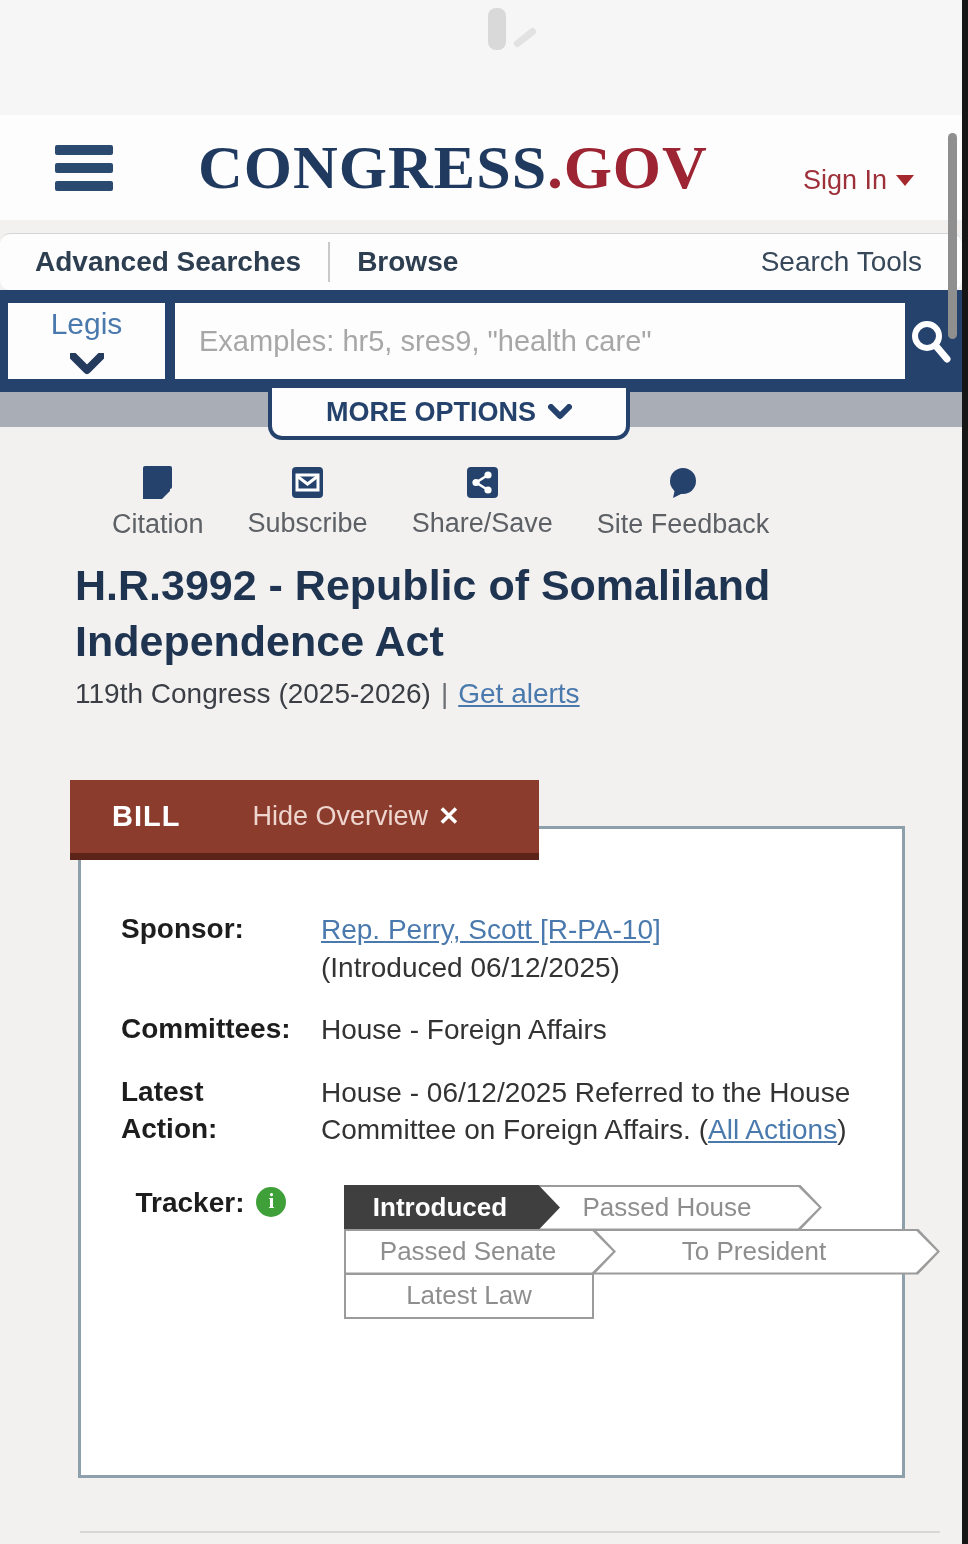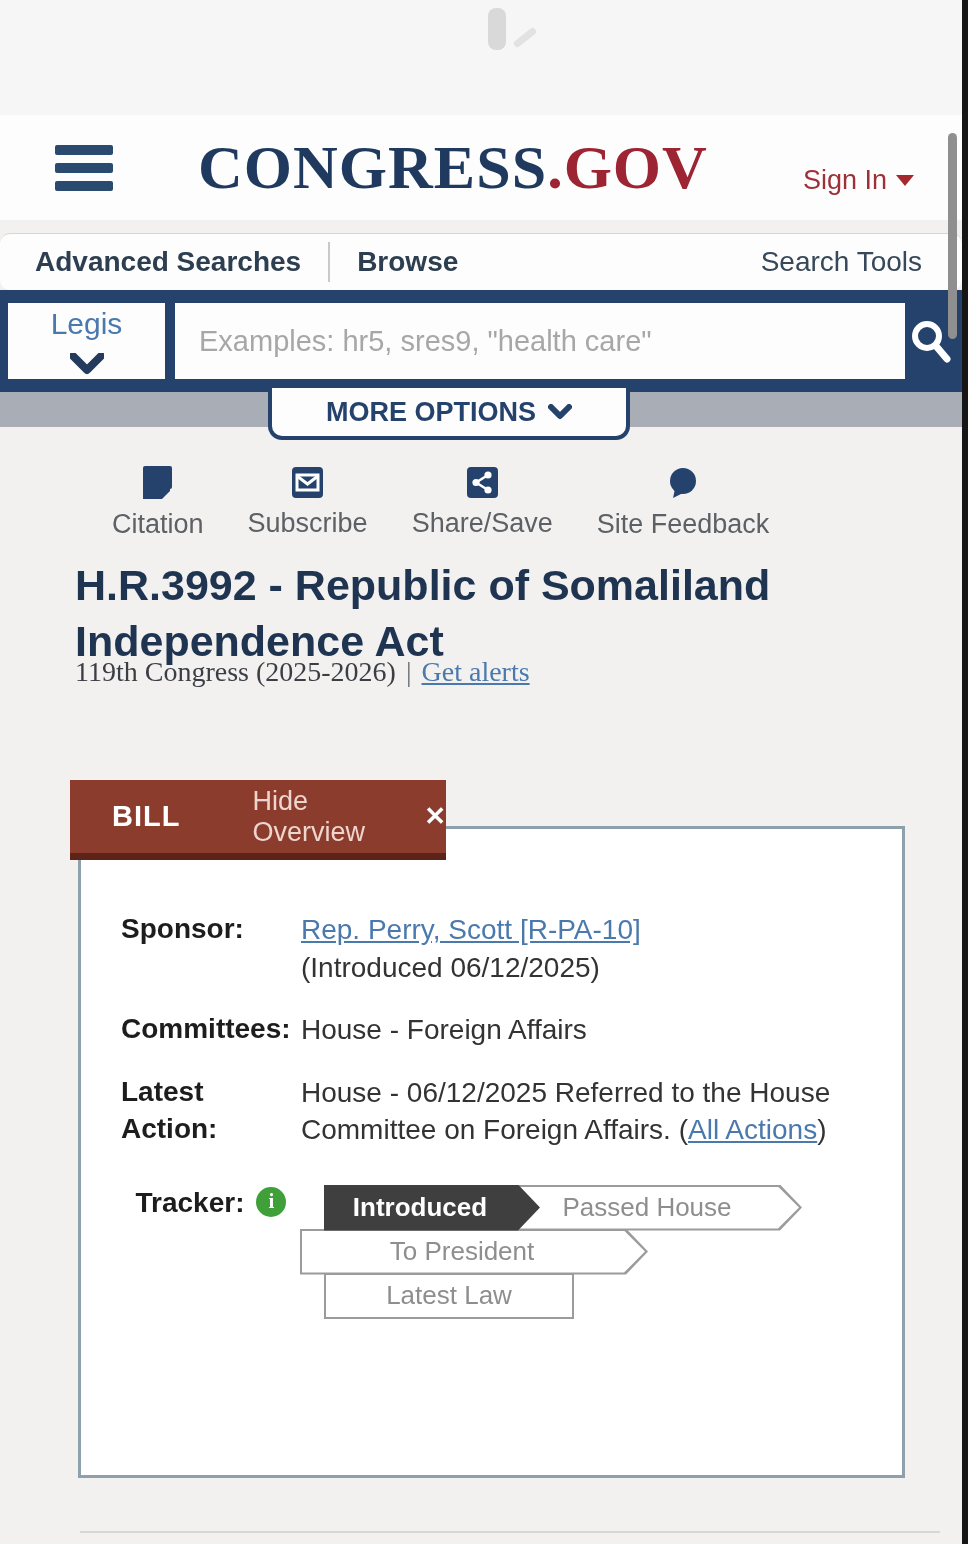--- a/index.html
+++ b/index.html
@@ -44,32 +44,32 @@
   .grayband { position:absolute; left:0; top:392px; width:962px; height:35px; background:#a9aeb6; }
   .more-options { position:absolute; left:268px; top:388px; width:362px; height:52px; background:#fdfdfd; border:4px solid #24426b; border-top:none; border-radius:0 0 14px 14px; display:flex; align-items:center; justify-content:center; gap:12px; color:#24426b; font-weight:bold; font-size:27px; z-index:5; cursor:pointer; }
 
   
   .actionrow { position:absolute; left:112px; top:466px; display:flex; gap:44px; align-items:center; }
   .actionrow .act { display:flex; align-items:center; gap:10px; cursor:pointer;flex-direction:column; }
   .actionrow .lbl { font-size:27px; color:#5d6165; }
 
   
   .bill-title { position:absolute; left:75px; top:558px; width:810px; font-size:43px; font-weight:bold; color:#1f3450; line-height:1.3; }
-  .congress-line { position:absolute; left:75px; top:656px; font-size:28px; color:#3b3f45;font-family:Liberation Serif, serif; }
+  .congress-line { position:absolute; left:75px; top:678px; font-size:28px; color:#3b3f45; }
   .congress-line .pipe { margin:0 10px; color:#6b6f73; }
   a.lnk { color:#4a79ad; text-decoration:underline; cursor:pointer; }
 
   
-  .bill-tab { position:absolute; left:70px; top:780px; width:376px; height:80px; background:#8c3c2d; border-bottom:7px solid #5c2318; display:flex; align-items:center; z-index:4; }
+  .bill-tab { position:absolute; left:70px; top:780px; width:469px; height:80px; background:#8c3c2d; border-bottom:7px solid #5c2318; display:flex; align-items:center; z-index:4; }
   .bill-tab .bill-word { color:#fff; font-weight:bold; font-size:29px; letter-spacing:1px; margin-left:42px; }
   .bill-tab .hide-ov { color:#eed6cf; font-size:27px; margin-left:72px; cursor:pointer; display:flex; align-items:center; gap:10px; }
   .bill-tab .x { color:#fff; font-weight:bold; font-size:26px; }
 
   .panel { position:absolute; left:78px; top:826px; width:827px; height:652px; background:#fff; border:3px solid #8fa0ad; z-index:2; padding:82px 36px 0 40px; }
-  .prow { display:grid; grid-template-columns:180px 1fr; margin-bottom:25px; }
+  .prow { display:grid; grid-template-columns:180px 1fr; column-gap:20px; margin-bottom:25px; }
   .plabel { font-size:28px; font-weight:bold; color:#1d1d1d; line-height:1.32; }
   .pvalue { font-size:28px; color:#333; line-height:1.34; }
   .prow.tracker-row { margin-top:36px; }
   .tracker-label-wrap { display:flex; align-items:flex-start; gap:12px;justify-content:center; }
   .info-icon { width:30px; height:30px; border-radius:50%; background:#3fa03a; color:#fff; display:inline-flex; align-items:center; justify-content:center; font-family:"Liberation Serif", serif; font-weight:bold; font-size:21px; margin-top:2px; cursor:pointer; }
   .info-icon::before { content:"i"; }
 
   
   .tracker { display:flex; flex-direction:column;padding-left:23px; }
   .trow { display:flex; }
@@ -233,20 +233,25 @@
             <div class="shape"></div>
             <div class="slabel">Introduced</div>
           </div>
           <div class="step light overlap w-passed-house">
             <div class="shape"></div>
               <div class="shape-in"></div>
             <div class="slabel">Passed House</div>
           </div>
         </div>
         <div class="trow">
+          <div class="step light front w-passed-senate">
+            <div class="shape"></div>
+              <div class="shape-in"></div>
+            <div class="slabel">Passed Senate</div>
+          </div>
           <div class="step light overlap w-to-president">
             <div class="shape"></div>
               <div class="shape-in"></div>
             <div class="slabel">To President</div>
           </div>
         </div>
         <div class="trow">
           <div class="step flat">
             <div class="slabel">Latest Law</div>
           </div>

